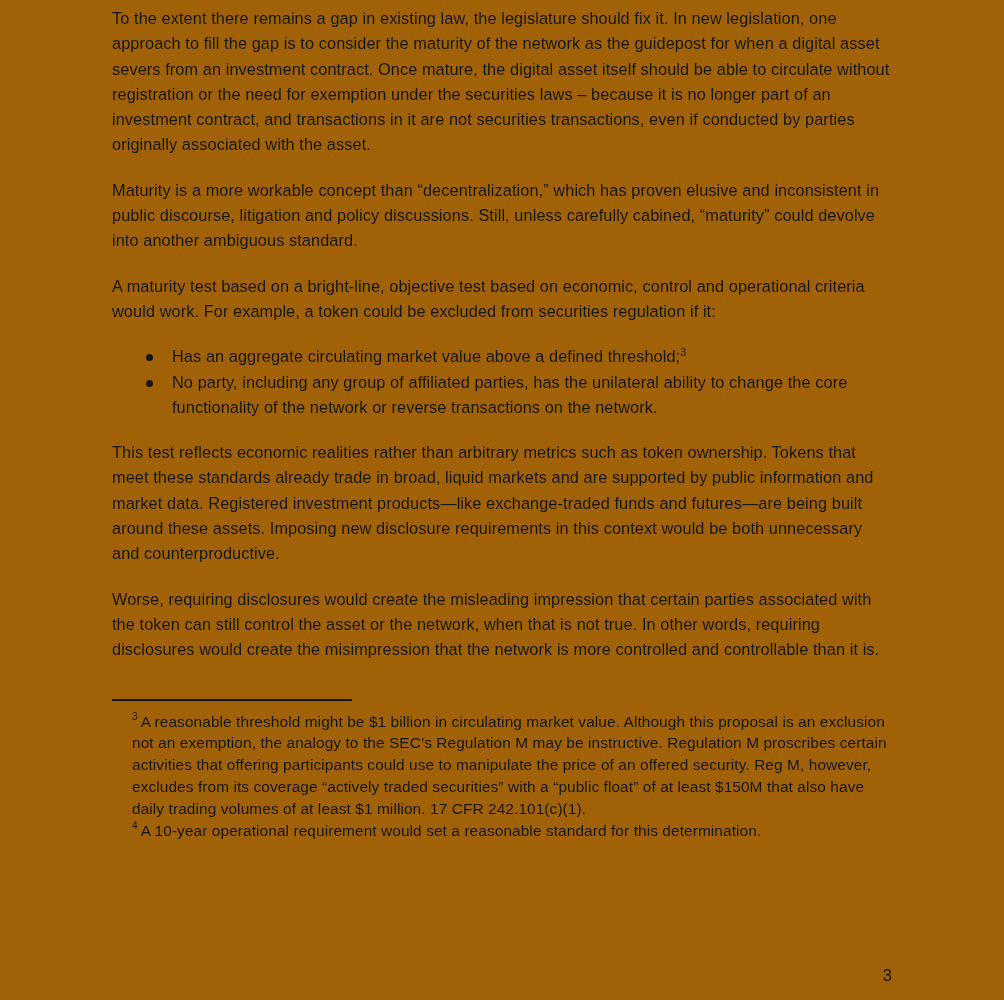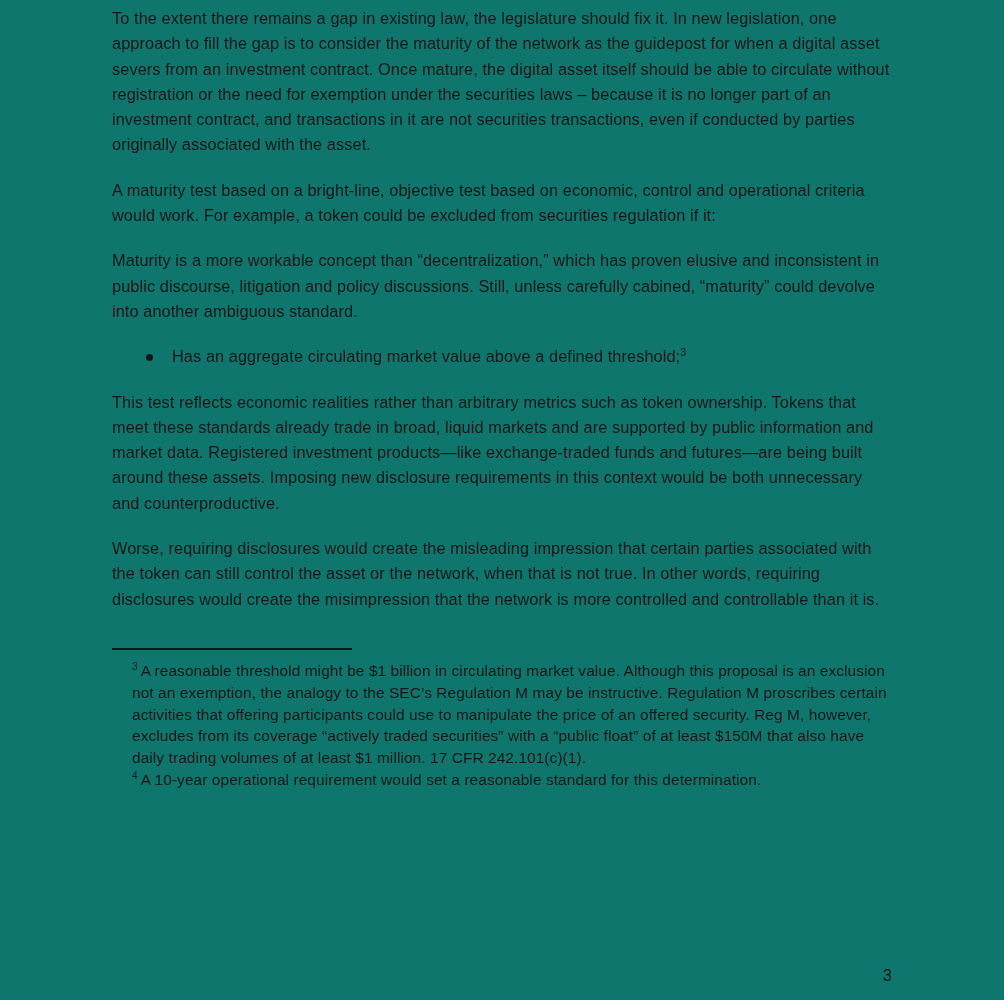--- a/index.html
+++ b/index.html
@@ -1,20 +1,20 @@
 <!DOCTYPE html>
 <html><head>
 <meta charset="utf-8">
 <style>
   html, body { margin: 0; padding: 0; background: #ffffff; }
   .page {
     position: relative;
     width: 1004px;
     height: 1000px;
-    background: #0f766e;
+    background: #a16207;
     font-family: "Liberation Sans", sans-serif;
     color: #161616;
     overflow: hidden;
     text-decoration: underline;
   }
   .content {
     position: absolute;
     left: 112px;
     top: 6px;
     width: 782px;
@@ -78,26 +78,27 @@
   }
 </style>
 </head>
 <body>
 
 <div class="page">
   <div class="content">
 
     <p class="para">To the extent there remains a gap in existing law, the legislature should fix it. In new legislation, one approach to fill the gap is to consider the maturity of the network as the guidepost for when a digital asset severs from an investment contract.  Once mature, the digital asset itself should be able to circulate without registration or the need for exemption under the securities laws – because it is no longer part of an investment contract, and transactions in it are not securities transactions, even if conducted by parties originally associated with the asset.</p>
 
+    <p class="para">Maturity is a more workable concept than “decentralization,” which has proven elusive and inconsistent in public discourse, litigation and policy discussions. Still, unless carefully cabined, “maturity” could devolve into another ambiguous standard.</p>
+
     <p class="para">A maturity test based on a bright-line, objective test based on economic, control and operational criteria would work. For example, a token could be excluded from securities regulation if it:</p>
-
-    <p class="para">Maturity is a more workable concept than “decentralization,” which has proven elusive and inconsistent in public discourse, litigation and policy discussions. Still, unless carefully cabined, “maturity” could devolve into another ambiguous standard.</p>
 
     <ul class="bullets">
       <li><span>Has an aggregate circulating market value above a defined threshold;</span><sup class="fn-ref">3</sup></li>
+      <li><span>No party, including any group of affiliated parties, has the unilateral ability to change the core functionality of the network or reverse transactions on the network.</span></li>
     </ul>
 
     <p class="para">This test reflects economic realities rather than arbitrary metrics such as token ownership. Tokens that meet these standards already trade in broad, liquid markets and are supported by public information and market data. Registered investment products—like exchange-traded funds and futures—are being built around these assets. Imposing new disclosure requirements in this context would be both unnecessary and counterproductive.</p>
 
     <p class="para">Worse, requiring disclosures would create the misleading impression that certain parties associated with the token can still control the asset or the network, when that is not true. In other words, requiring disclosures would create the misimpression that the network is more controlled and controllable than it is.</p>
 
     <hr class="fn-separator">
 
     <div class="footnotes">
       <div class="footnote"><sup class="fn-marker">3</sup><span>A reasonable threshold might be $1 billion in circulating market value.  Although this proposal is an exclusion not an exemption, the analogy to the SEC’s Regulation M may be instructive. Regulation M proscribes certain activities that offering participants could use to manipulate the price of an offered security. Reg M, however, excludes from its coverage “actively traded securities” with a “public float” of at least $150M that also have daily trading volumes of at least $1 million. 17 CFR 242.101(c)(1).</span></div>

